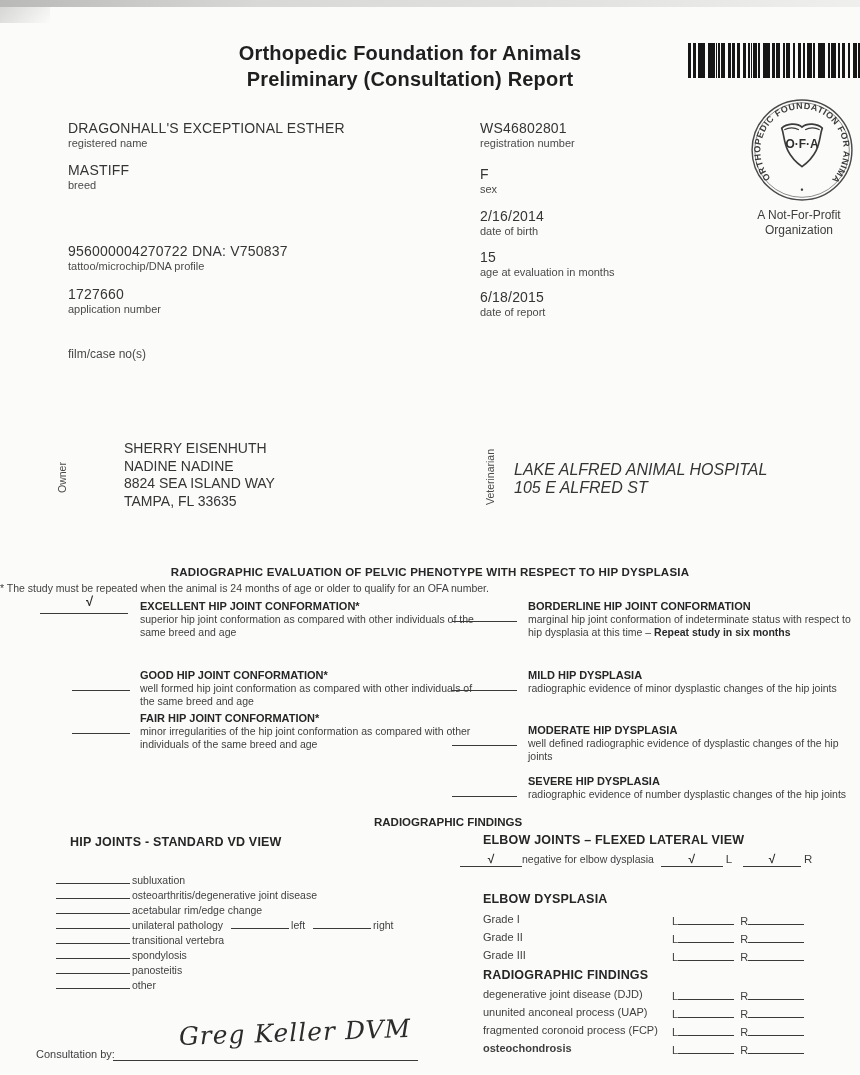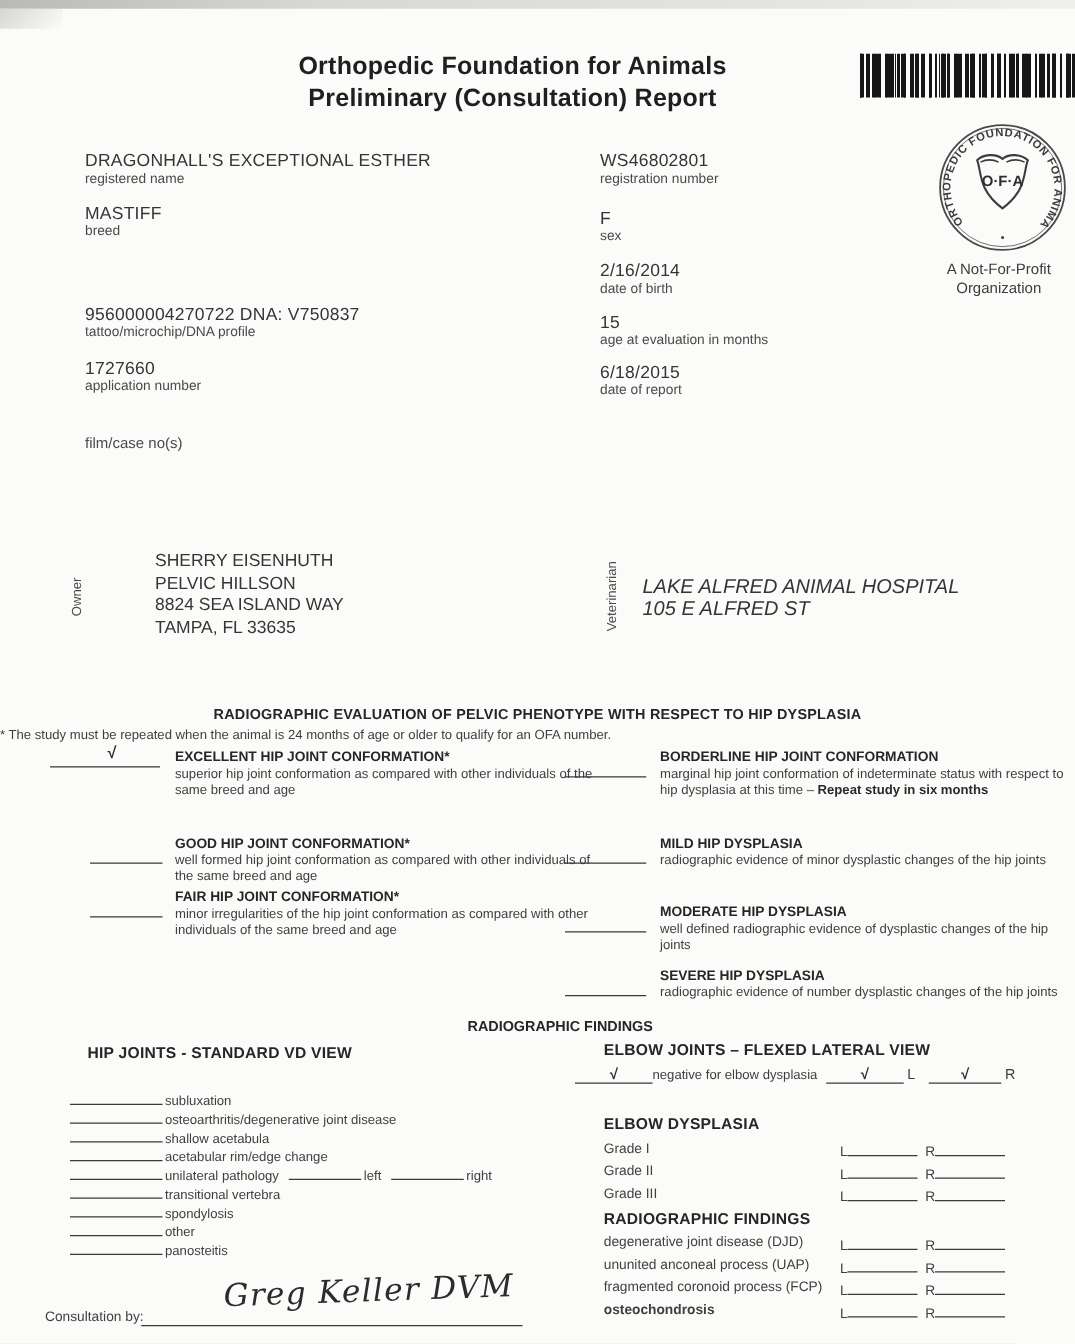--- a/index.html
+++ b/index.html
@@ -139,21 +139,21 @@
     <text x="50" y="48.5" font-size="11.5" font-weight="bold" fill="#2e2e2e" text-anchor="middle" font-family="Liberation Sans, sans-serif">O·F·A</text>
   </svg>
   <div class="tagline">
     <div>A Not-For-Profit</div>
     <div>Organization</div>
   </div>
 
   <div class="rot-label" style="left:56px;top:446px;height:64px;">Owner</div>
   <div class="addr-block" style="left:104px;top:440px;margin-left:20px;">
     <div>SHERRY EISENHUTH</div>
-    <div>PELVIC HILLSON</div>
+    <div>NADINE NADINE</div>
     <div>8824 SEA ISLAND WAY</div>
     <div>TAMPA, FL  33635</div>
   </div>
 
   <div class="rot-label" style="left:484px;top:438px;height:78px;">Veterinarian</div>
   <div class="addr-block" style="left:514px;top:461px;font-size:16px;font-style:italic;">
     <div>LAKE ALFRED ANIMAL HOSPITAL</div>
     <div>105 E ALFRED ST</div>
   </div>
 
@@ -203,27 +203,26 @@
     <div class="opt-desc">radiographic evidence of number dysplastic changes of the hip joints</div>
   </div>
 
   <div class="findings-center" style="left:374px;top:816px;">RADIOGRAPHIC FINDINGS</div>
 
   <div class="sub-head" style="left:70px;top:835px;">HIP JOINTS  - STANDARD VD VIEW</div>
 
   <div class="hip-list">
     <div class="hip-row"><span class="blank"></span><span>subluxation</span></div>
     <div class="hip-row"><span class="blank"></span><span>osteoarthritis/degenerative joint disease</span></div>
-    <div class="hip-row"><span class="blank"></span><span>shallow acetabula</span></div>
     <div class="hip-row"><span class="blank"></span><span>acetabular rim/edge change</span></div>
     <div class="hip-row"><span class="blank"></span><span>unilateral pathology</span><span class="blank small"></span><span>left</span><span class="blank small"></span><span>right</span></div>
     <div class="hip-row"><span class="blank"></span><span>transitional vertebra</span></div>
     <div class="hip-row"><span class="blank"></span><span>spondylosis</span></div>
+    <div class="hip-row"><span class="blank"></span><span>panosteitis</span></div>
     <div class="hip-row"><span class="blank"></span><span>other</span></div>
-    <div class="hip-row"><span class="blank"></span><span>panosteitis</span></div>
   </div>
 
   <div class="sub-head" style="left:483px;top:833px;">ELBOW JOINTS – FLEXED LATERAL VIEW</div>
 
   <div class="elbow-line" style="left:460px;top:853px;">
     <span class="check-blank" style="width:62px;"><span>√</span></span><span>negative for elbow dysplasia</span>
     <span class="check-blank" style="width:62px;margin-left:4px;"><span>√</span></span>
     <span style="font-size:11.5px;">L</span>
     <span class="check-blank" style="width:58px;margin-left:8px;"><span>√</span></span>
     <span style="font-size:11.5px;">R</span>

